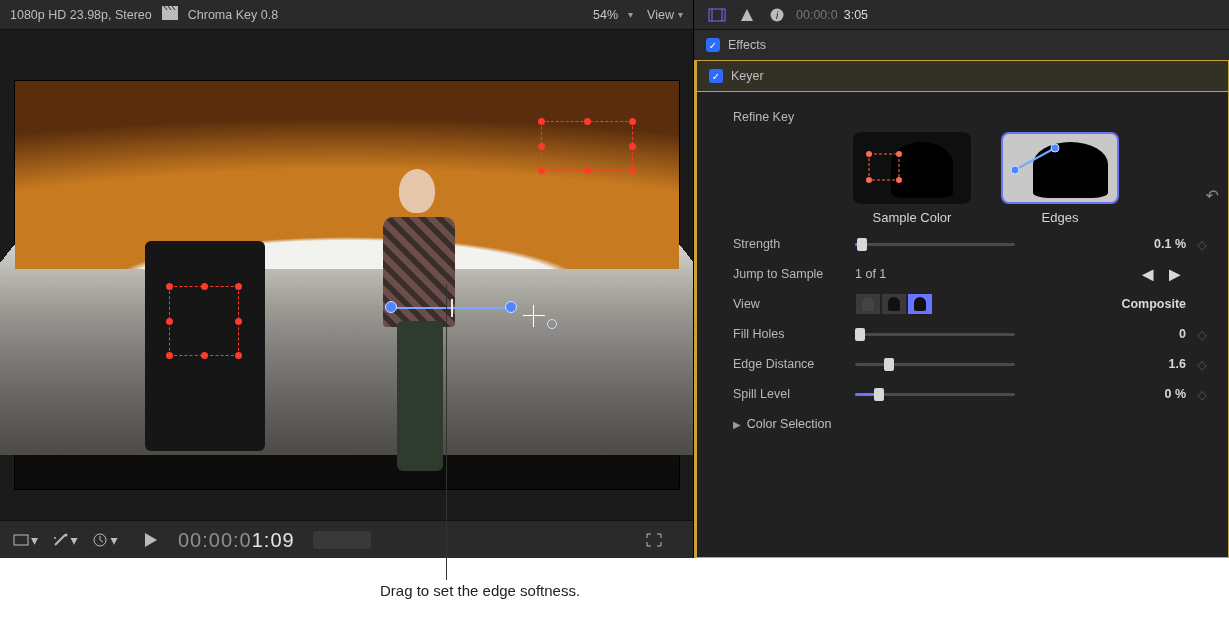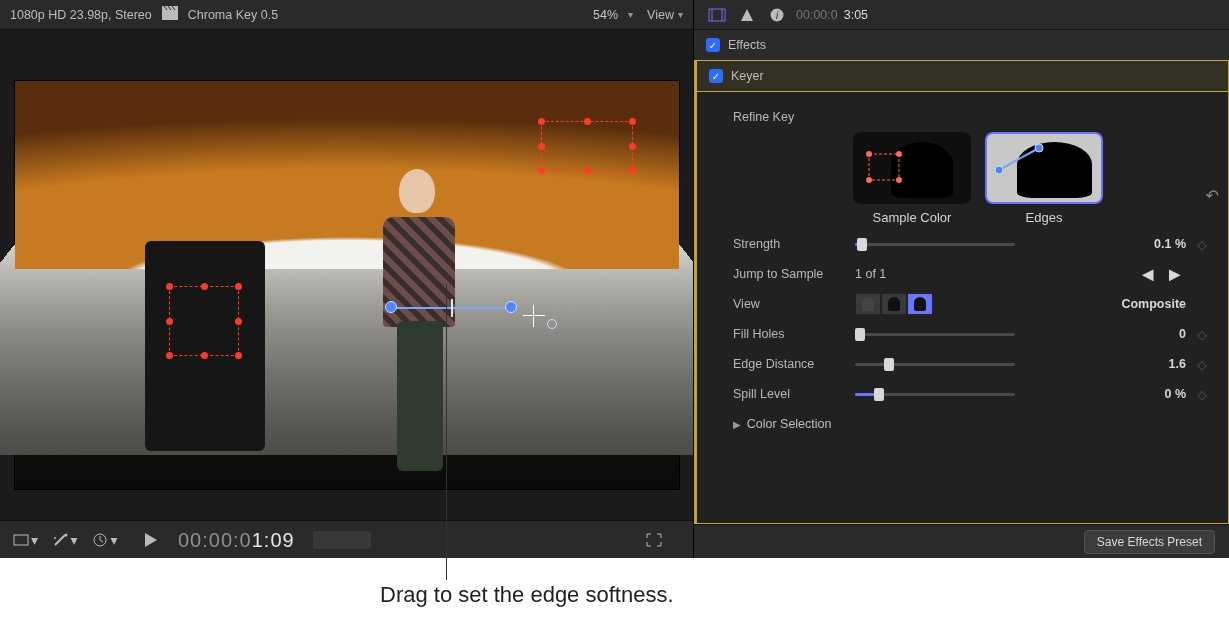--- a/index.html
+++ b/index.html
@@ -64,60 +64,60 @@
   .chk{ width:14px;height:14px;border-radius:3px;background:#2d6cff; margin-right:8px; display:inline-flex;align-items:center;justify-content:center; color:#fff; font-size:10px;}
   .insp-body{ padding:10px 16px 6px 36px; border-left:3px solid #c9a23a; border-right:1px solid #c9a23a; border-bottom:1px solid #c9a23a; flex:1;}
   .row{ display:flex; align-items:center; height:30px; }
   .row .lab{ width:122px; color:#b8b8b8;}
   .row .ctrl{ flex:1; display:flex; }
   .row .val{ width:70px; text-align:right; color:#d8d8d8; padding-right:6px;font-weight:bold;}
   .kf{ width:20px; text-align:center; color:#555;}
   .slider{ position:relative; width:160px; height:3px; background:#4a4a4a; border-radius:2px;}
   .slider .fill{ position:absolute; left:0; top:0; height:100%; background:#6b74ff; border-radius:2px;}
   .slider .knob{ position:absolute; top:-5px; width:10px; height:13px; background:#d8d8d8; border-radius:2px;}
-  .thumbs{ display:flex; gap:14px; margin-left:120px; margin-bottom:4px;}
+  .thumbs{ display:flex; gap:30px; margin-left:120px; margin-bottom:4px;}
   .thumb{ width:118px; text-align:center;}
   .thumb .box{ width:118px; height:72px; border-radius:8px; background:#0f0f0f; position:relative; border:2px solid transparent;}
   .thumb.sel .box{ border-color:#6b74ff;}
   .thumb .cap{ margin-top:6px; color:#d4d4d4; font-size:13px;}
   .checker{ background-image:linear-gradient(45deg,#575757 25%,transparent 25%),linear-gradient(-45deg,#575757 25%,transparent 25%),linear-gradient(45deg,transparent 75%,#575757 75%),linear-gradient(-45deg,transparent 75%,#575757 75%); background-size:14px 14px; background-position:0 0,0 7px,7px -7px,-7px 0; background-color:#3d3d3d;}
   .silh{ position:absolute; left:32%; top:12%; width:54%; height:82%; background:#000; border-radius:50% 50% 20% 20% / 40% 40% 10% 10%;}
   .viewbtns{ display:flex;}
   .vbtn{ width:26px;height:22px;background:#3a3a3a;border:1px solid #222;display:flex;align-items:center;justify-content:center;}
   .vbtn.active{ background:#6b74ff;}
   .vsilh{width:12px;height:14px;background:#111;border-radius:50% 50% 20% 20%/40% 40% 10% 10%;}
   .arrow-nav{ color:#888; font-size:14px; letter-spacing:6px;}
   .chkbox{ width:14px;height:14px;border:1px solid #777;border-radius:3px;}
   .disc{ color:#999; margin-right:6px; font-size:10px;}
   .reset{ position:absolute; right:10px; top:186px; color:#888; font-size:16px;}
   .insp-footer{ height:34px; background:#2a2a2a; border-top:1px solid #111; display:flex; align-items:center; justify-content:flex-end; padding:0 14px;}
   .save-btn{ background:#3c3c3c; border:1px solid #555; color:#d8d8d8; font-size:12px; padding:4px 12px; border-radius:4px;}
   
   .callout-line{ position:absolute; left:446px; top:284px; width:1px; height:296px; background:#333;}
-  .caption{ position:absolute; left:380px; top:582px; font-size:22px; color:#222; font-family:"Helvetica Neue",Arial,sans-serif;}
+  .caption{ position:absolute; left:380px; top:582px; font-size:15px; color:#222; font-family:"Helvetica Neue",Arial,sans-serif;}
   .right-wrap{position:relative; flex:1; display:flex; flex-direction:column;}
 </style>
 </head>
 <body>
 
 <div class="app">
 
   <div class="viewer">
     <div class="viewer-top">
       <span>1080p HD 23.98p, Stereo</span>
       <span class="clapper">
         <svg width="16" height="14">
             <rect x="0" y="4" width="16" height="10" fill="#bbb"></rect>
             <rect x="0" y="0" width="16" height="4" fill="#bbb"></rect>
             <line x1="2" y1="0" x2="5" y2="4" stroke="#2a2a2a"></line>
             <line x1="6" y1="0" x2="9" y2="4" stroke="#2a2a2a"></line>
             <line x1="10" y1="0" x2="13" y2="4" stroke="#2a2a2a"></line>
           </svg>
       </span>
-      <span>Chroma Key 0.5</span>
+      <span>Chroma Key 0.8</span>
       <span class="spacer"></span>
       <span class="zoom">54%</span>
       <span class="chev">▾</span>
       <span>View</span>
       <span class="chev" style="margin-left:4px;margin-right:0;">▾</span>
     </div>
 
     <div class="viewer-canvas">
       <div class="scene">
         <div class="tunnel-floor"></div>
@@ -321,21 +321,18 @@
             </span>
         <span class="val">0 %</span>
         <span class="kf">◇</span>
       </div>
       <div class="row">
         <span class="disc">▶</span>
         <span>Color Selection</span>
       </div>
     </div>
 
-    <div class="insp-footer">
-      <button class="save-btn">Save Effects Preset</button>
-    </div>
   </div>
   </div>
 </div>
 
 <div class="callout-line"></div>
 <div class="caption">Drag to set the edge softness.</div>
 
 </body></html>

